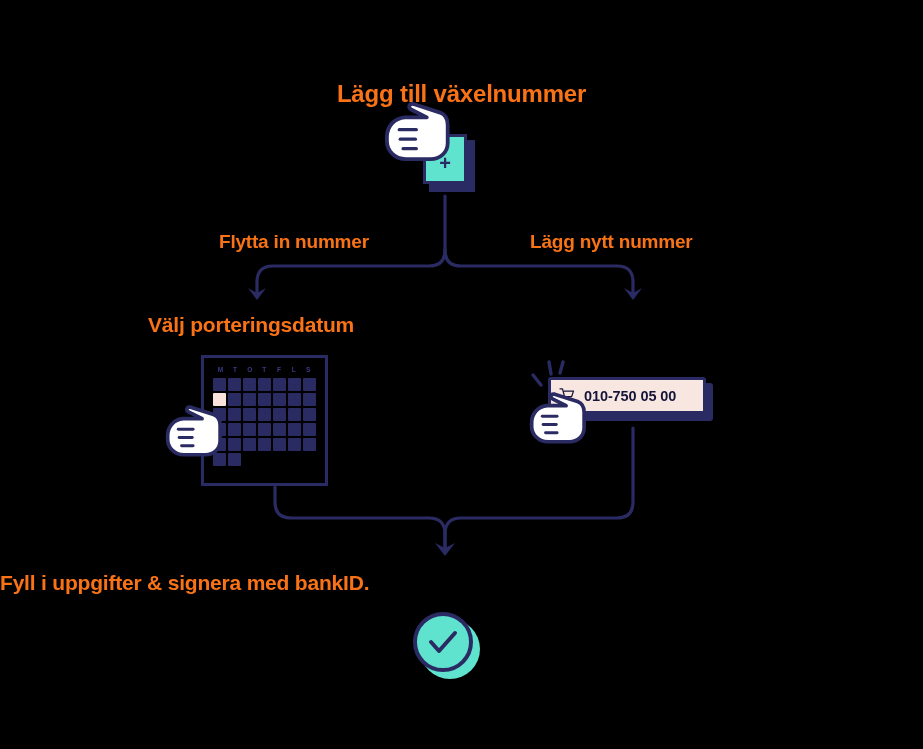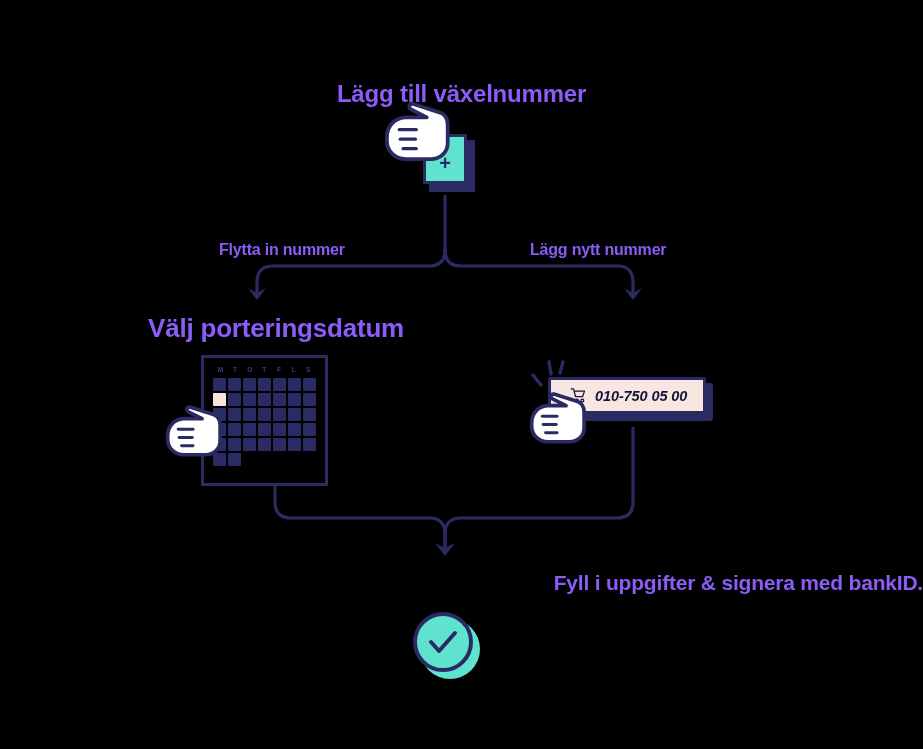--- a/index.html
+++ b/index.html
@@ -21,48 +21,48 @@
     height: 749px;
   }
   .svg-layer {
     position: absolute;
     left: 0; top: 0;
     width: 923px;
     height: 749px;
   }
   .lbl {
     position: absolute;
-    color: #8b5cf6;
+    color: #f97316;
     font-weight: bold;
     white-space: nowrap;
     letter-spacing: -0.2px;
   }
   .title-main {
     font-size: 24px;
     left: 0; right: 0;
     top: 80px;
     text-align: center;
   }
   .branch-label {
-    font-size: 16px;
-    top: 241px;
+    font-size: 19px;
+    top: 231px;
   }
   .branch-left  { left: 219px; }
   .branch-right { left: 530px; }
   .section-title {
-    font-size: 26px;
+    font-size: 21px;
     top: 313px;
   }
   .sec-left  { left: 148px; }
   .sec-right { left: 508px; }
   .title-bottom {
     font-size: 21px;
     left: 0; right: 0;
     top: 571px;
-    text-align: right;
+    text-align: left;
   }
 
   
   .plus-card-wrap {
     position: absolute;
     left: 423px;
     top: 134px;
     width: 52px;
     height: 58px;
   }
@@ -153,22 +153,21 @@
     position: absolute;
     left: 0; top: 0;
     width: 158px; height: 37px;
     background: #f8e7e1;
     border: 3px solid #2b2b63;
     border-radius: 3px;
     box-sizing: border-box;
     display: flex;
     align-items: center;
     gap: 8px;
-    padding-left: 19px;
-    font-style: italic;
+    padding-left: 8px;
   }
   .pill-number {
     color: #15153a;
     font-size: 14.5px;
     font-weight: bold;
     letter-spacing: -0.1px;
   }
 
   
   .check-wrap {

